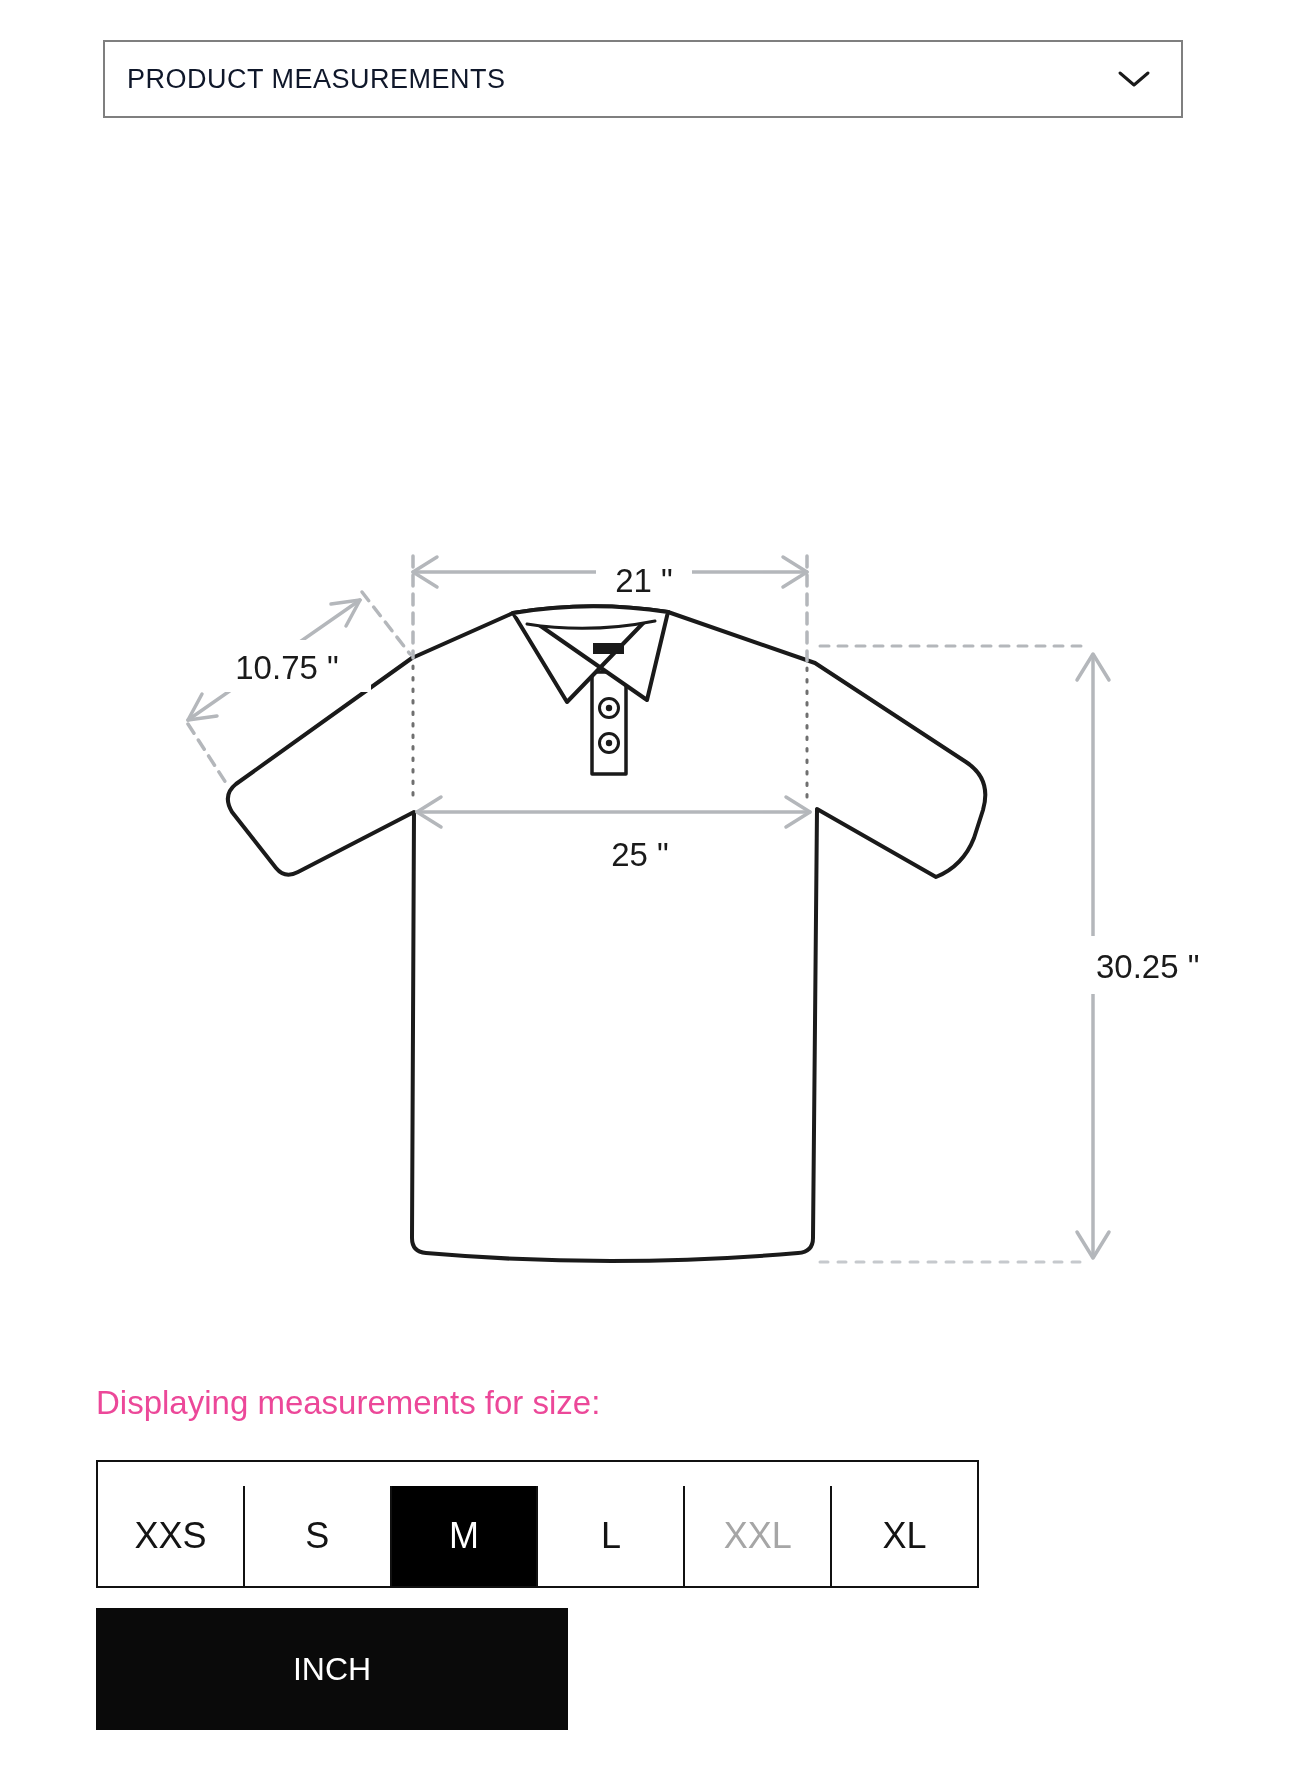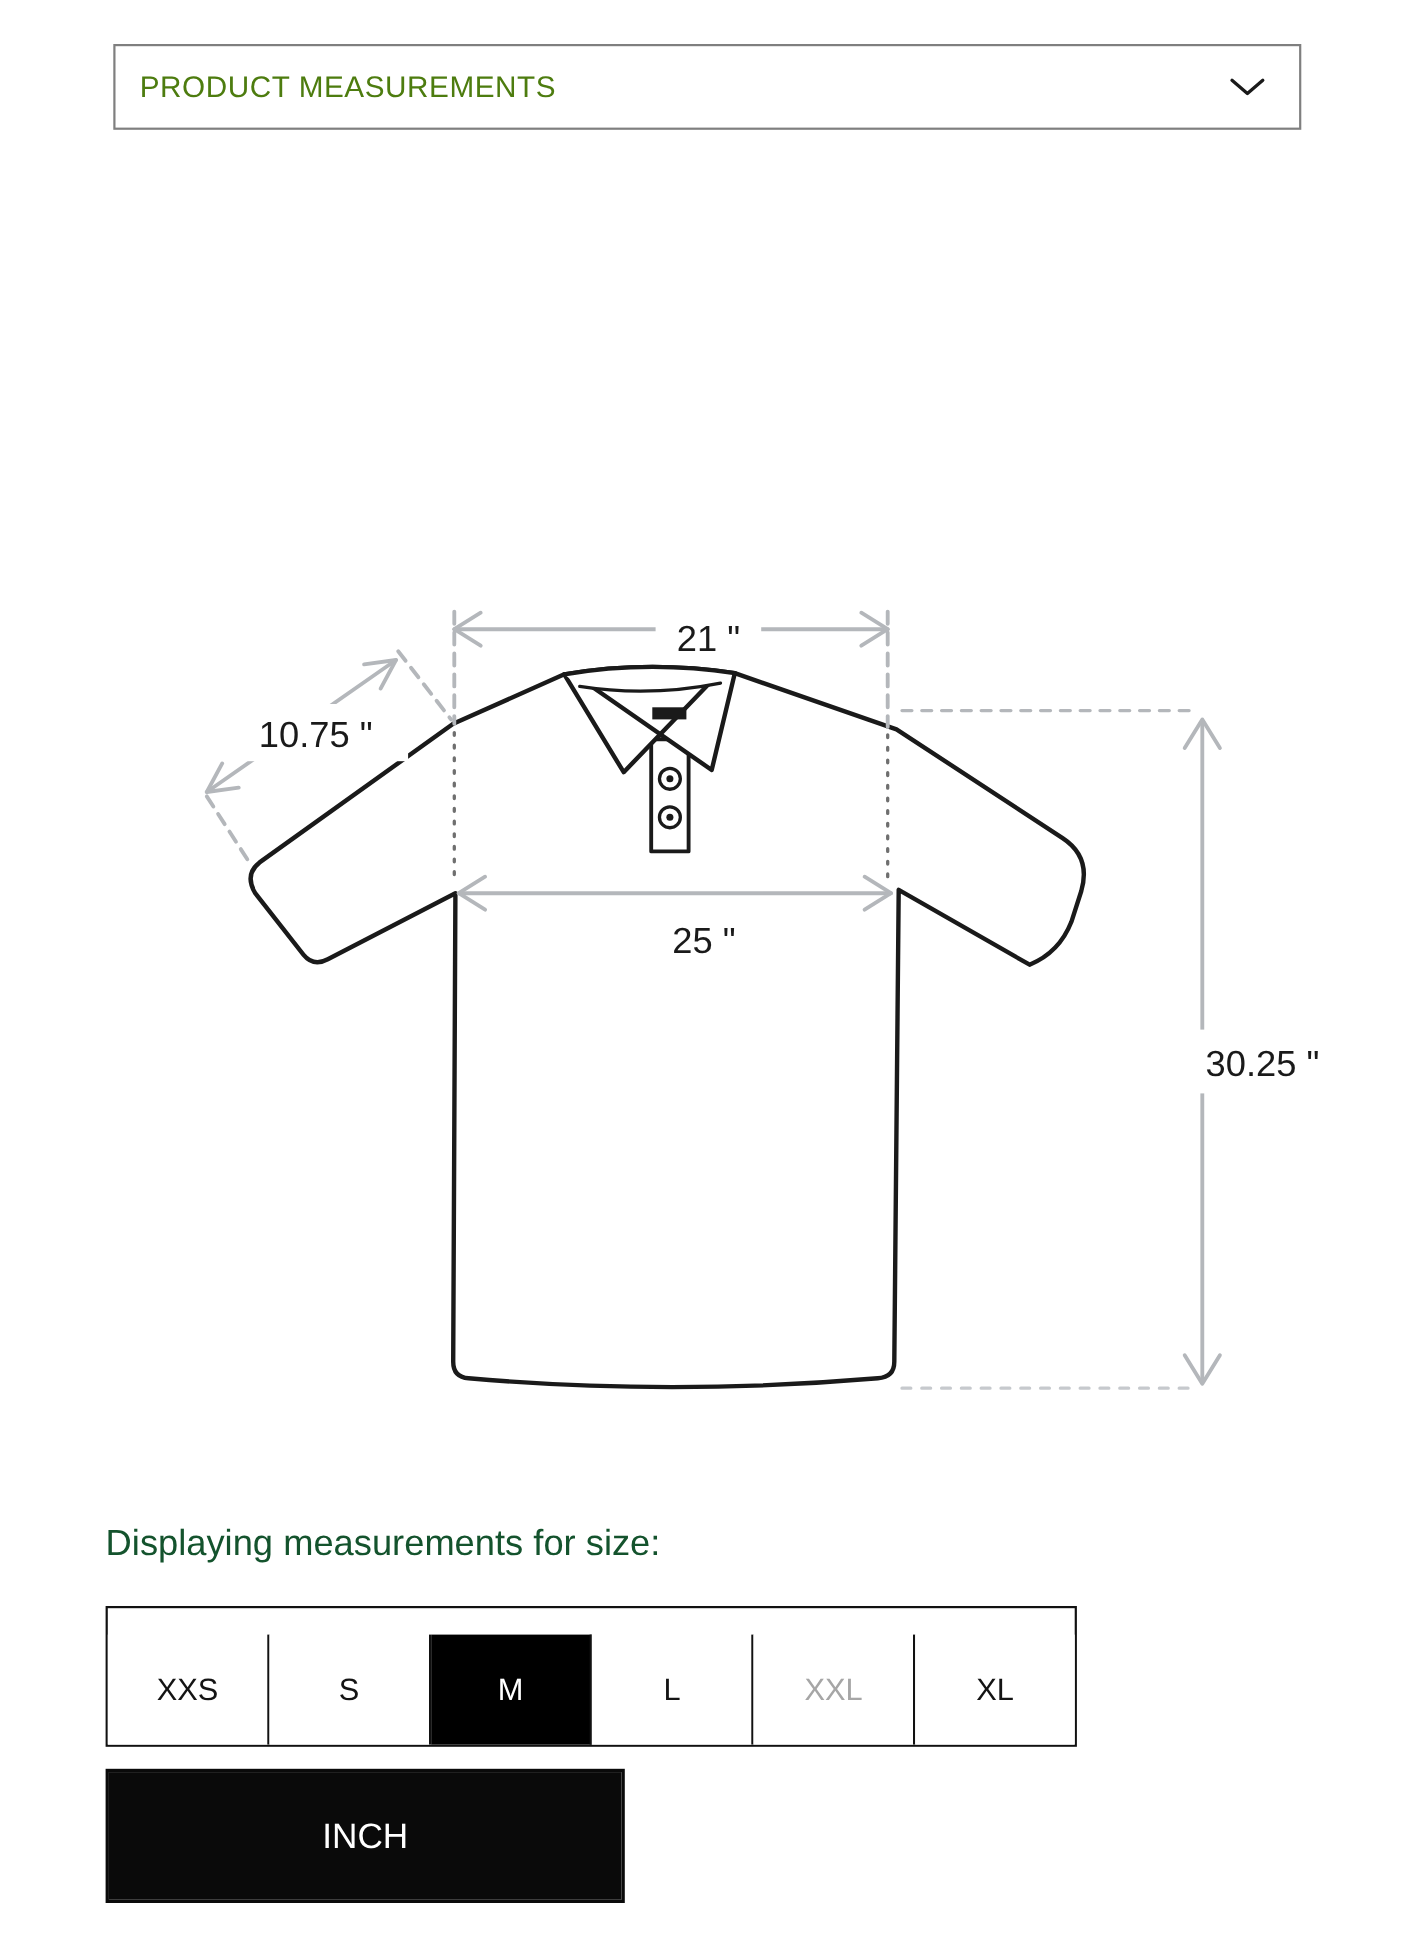--- a/index.html
+++ b/index.html
@@ -6,35 +6,35 @@
   body{font-family:"Liberation Sans", sans-serif;color:#1a1a1a;}
   .page{position:relative;width:1290px;height:1768px;background:#fff;overflow:hidden;}
 
   
   .accordion{
     position:absolute;left:103px;top:40px;width:1080px;height:78px;
     border:2px solid #7f7f7f;box-sizing:border-box;
     display:flex;align-items:center;justify-content:space-between;
     padding:0 30px 0 22px;background:#fff;cursor:pointer;
   }
-  .accordion-title{font-size:27px;letter-spacing:.5px;color:#4d7c0f;}
+  .accordion-title{font-size:27px;letter-spacing:.5px;color:#0f172a;}
 
   
   .diagram-svg{position:absolute;left:0;top:0;pointer-events:none;}
   .meas-label{font-size:33px;fill:#1a1a1a;}
 
   
-  .size-caption{position:absolute;left:96px;top:1384px;font-size:33px;color:#14532d;}
+  .size-caption{position:absolute;left:96px;top:1384px;font-size:33px;color:#ec4899;}
   .size-table{
     position:absolute;left:96px;top:1460px;width:883px;height:128px;
     display:flex;border:2px solid #111;box-sizing:border-box;background:#fff;
   }
   .size-cell{
     flex:1;display:flex;align-items:center;justify-content:center;
-    font-size:28px;color:#141414;border-right:2px solid #111;cursor:pointer;
+    font-size:36px;color:#141414;border-right:2px solid #111;cursor:pointer;
     box-sizing:border-box;background:#fff;margin-top:24px;
   }
   .size-cell:last-child{border-right:none;}
   .size-cell.selected{background:#000;color:#fff;}
   .size-cell.disabled{color:#a6a6a6;}
 
   
   .unit-table{
     position:absolute;left:96px;top:1608px;width:472px;height:122px;
     display:flex;border:3px solid #0a0a0a;box-sizing:border-box;background:#fff;

